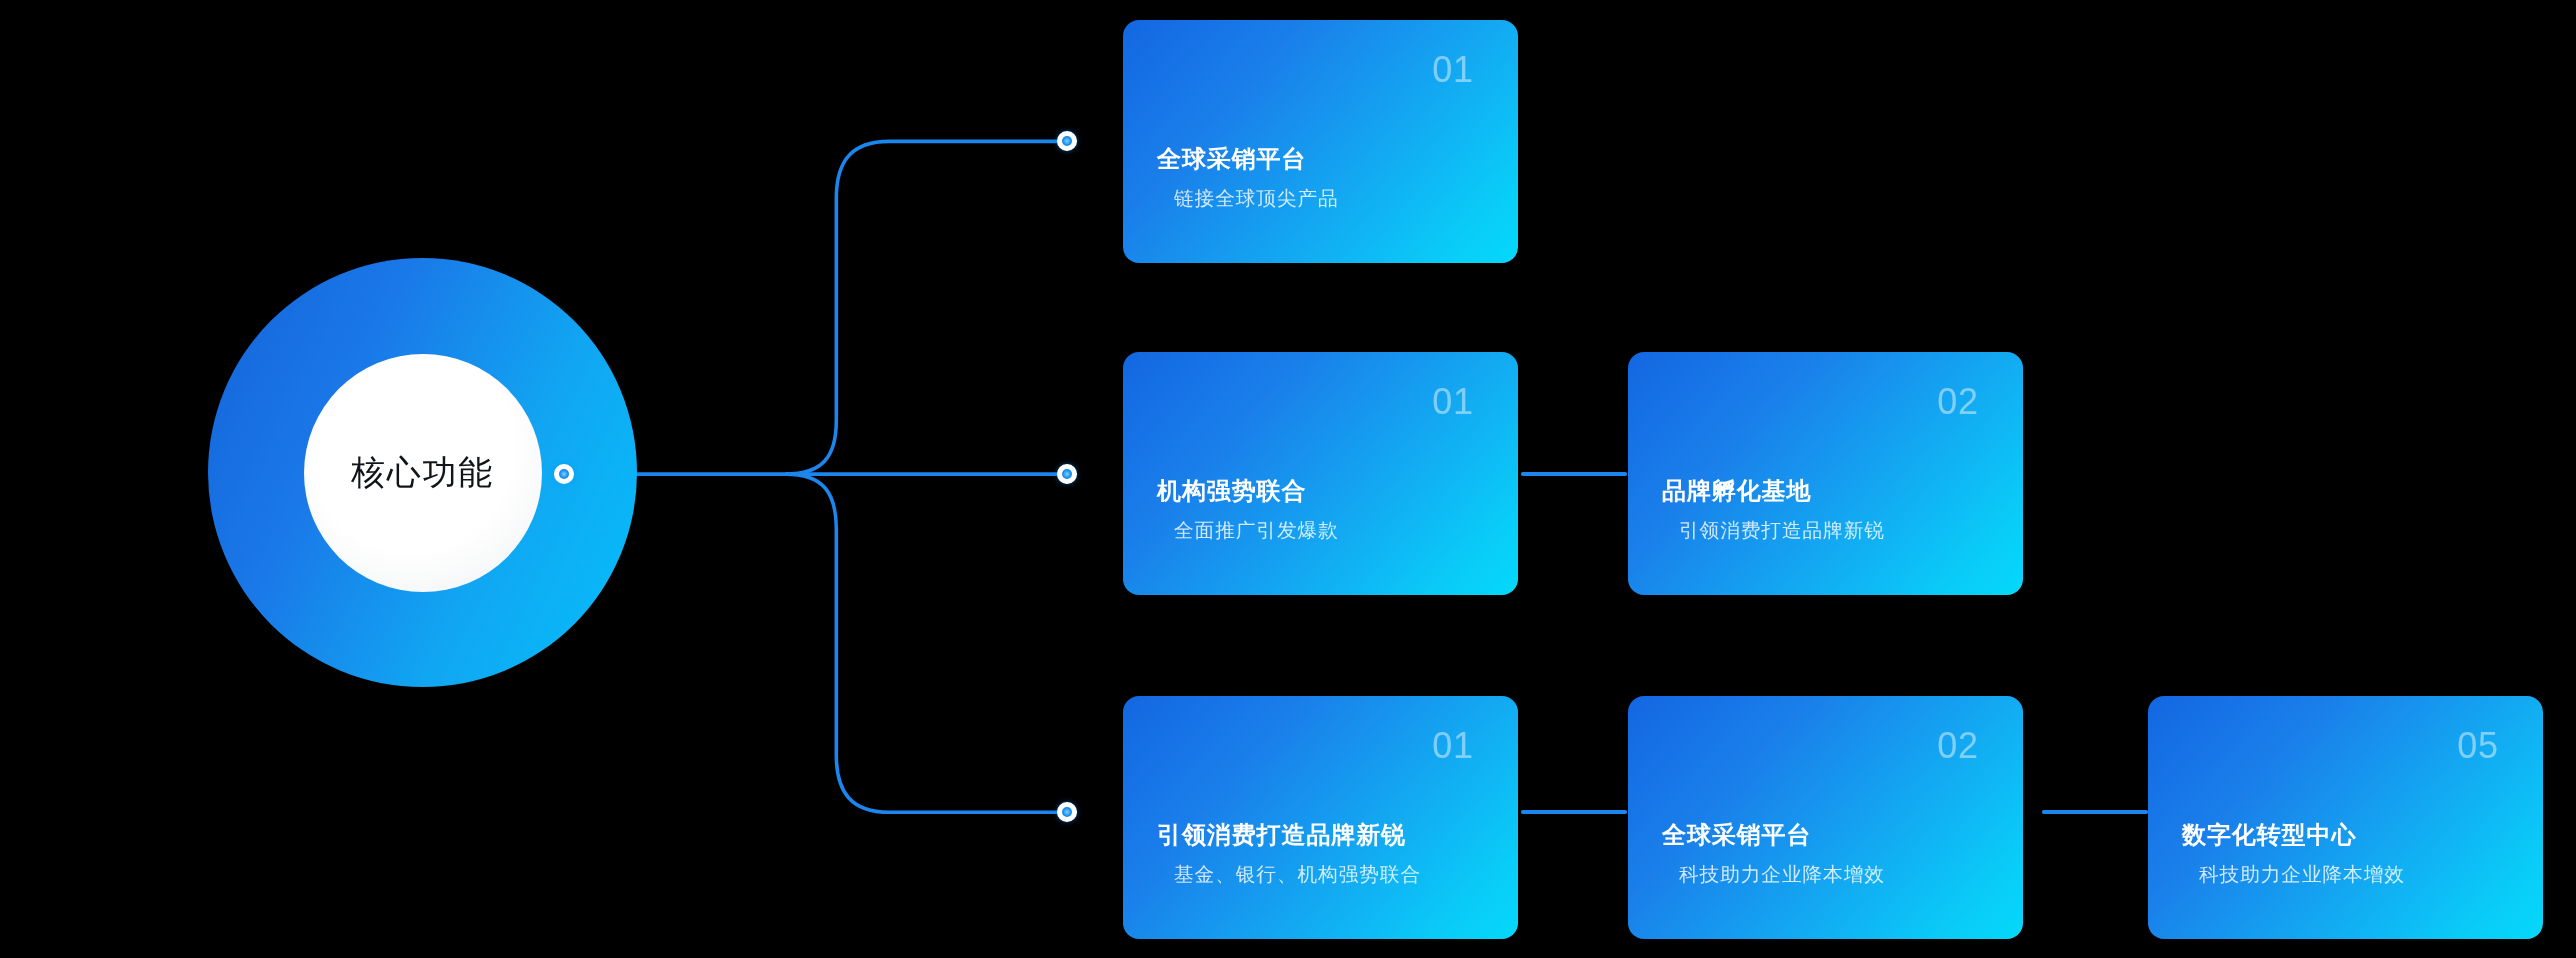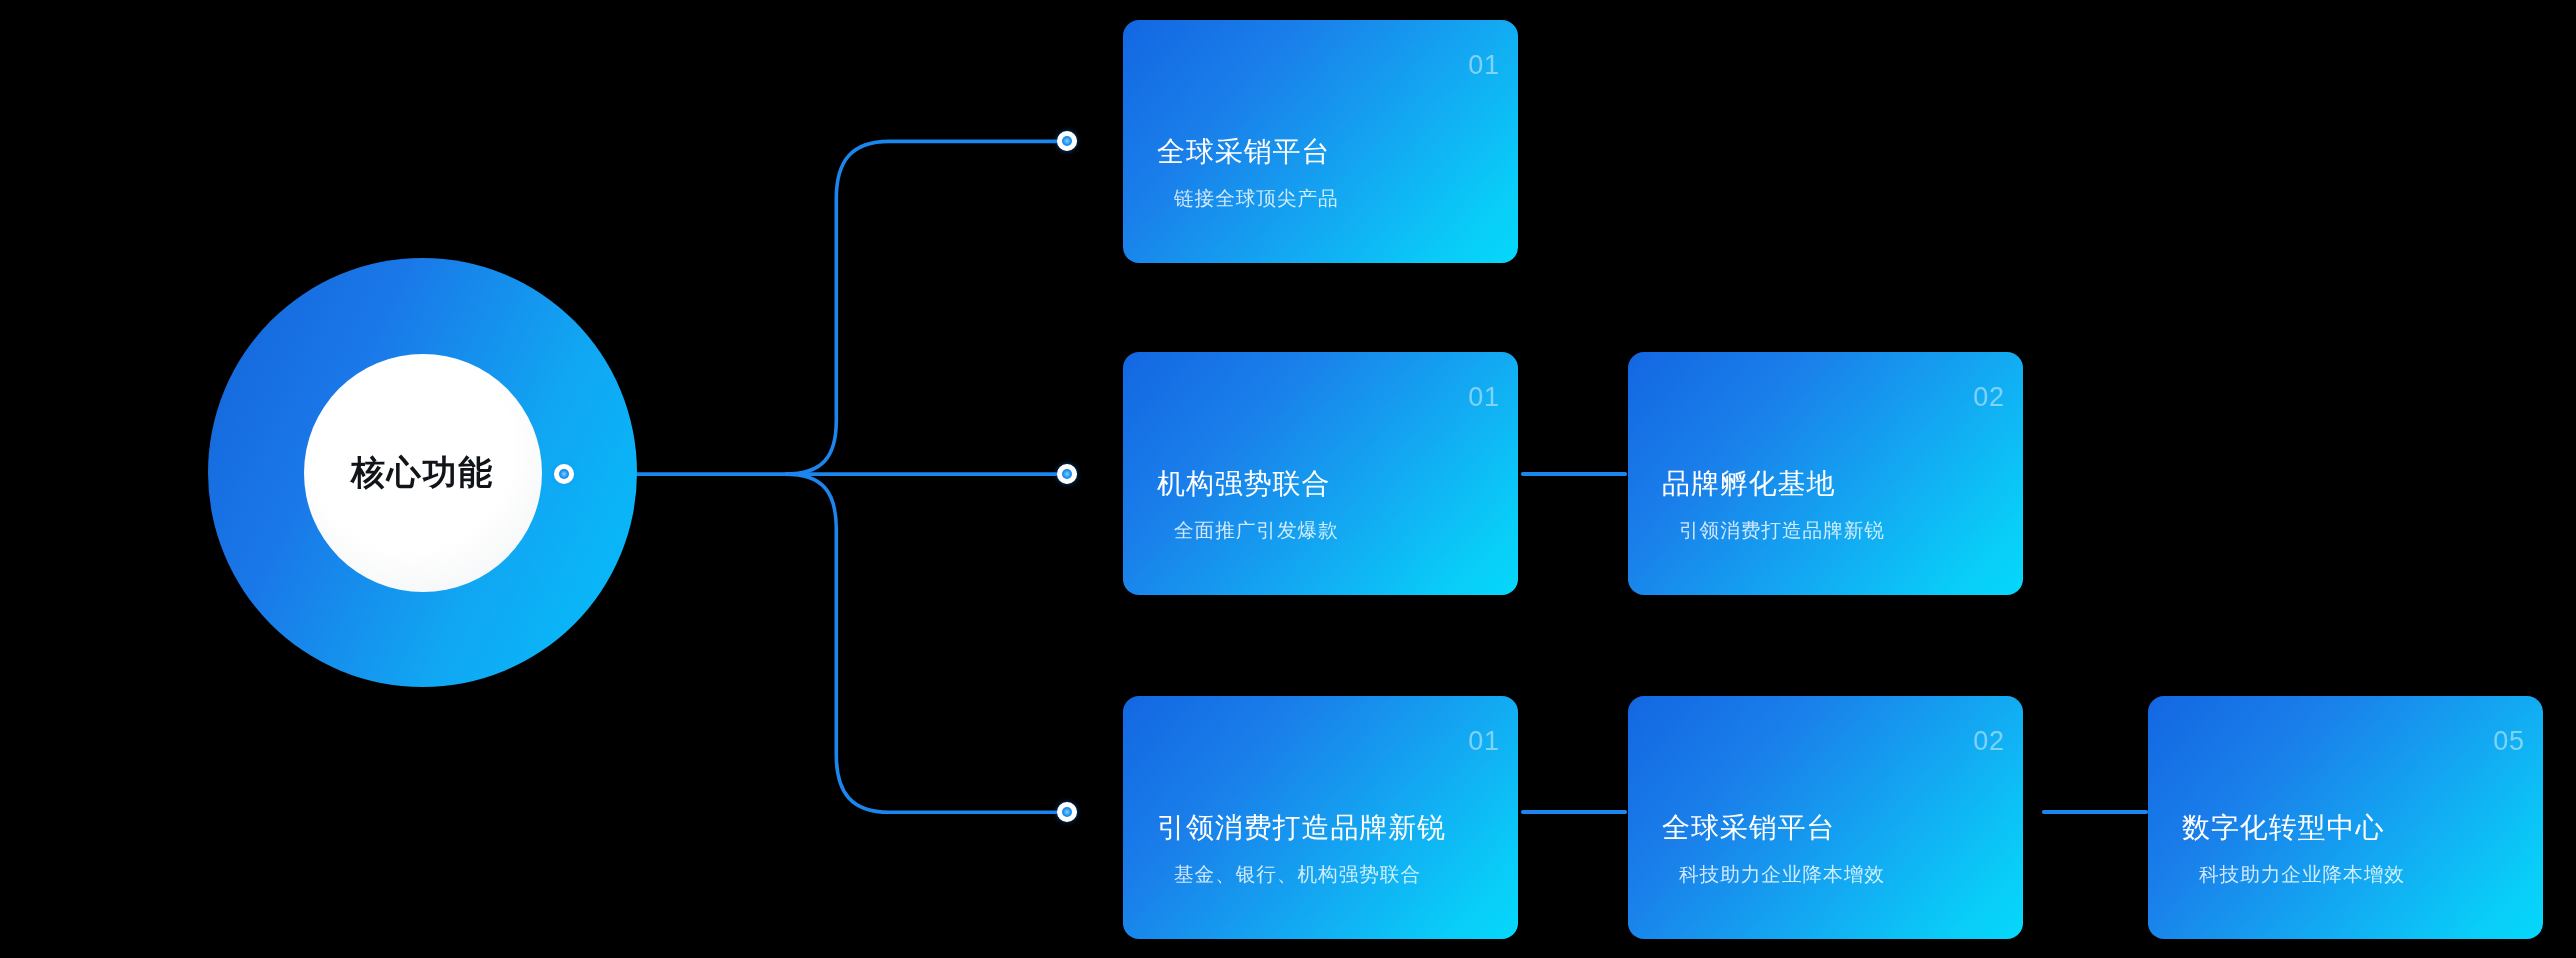--- a/index.html
+++ b/index.html
@@ -43,21 +43,21 @@
     background: radial-gradient(circle at 45% 40%, #ffffff 0%, #ffffff 52%, #f7f8f9 74%, #e9ebed 100%);
     display: flex;
     align-items: center;
     justify-content: center;
   }
   .hub-label {
     font-size: 34px;
     color: #111418;
     letter-spacing: 1.8px;
     white-space: nowrap;
-    font-weight: 700;
+    font-weight: 400;
   }
 
   
   #wires {
     position: absolute;
     left: 0; top: 0;
     width: 2576px;
     height: 959px;
     pointer-events: none;
   }
@@ -90,34 +90,34 @@
     width: 395px;
     height: 243px;
     border-radius: 16px;
     background: linear-gradient(132deg, #1367e2 0%, #1a7fea 30%, #13a9f2 62%, #09cdf8 88%, #05d8fb 100%);
     box-sizing: border-box;
     padding: 0 34px;
     overflow: hidden;
   }
   .card-num {
     position: absolute;
-    right: 18px;
+    right: 44px;
     top: 32px;
-    font-size: 27px;
+    font-size: 36px;
     line-height: 1;
     font-weight: 400;
     color: rgba(255,255,255,0.46);
     letter-spacing: 0.9px;
   }
   .card-title {
     position: absolute;
     left: 34px;
-    top: 113px;
-    font-size: 28px;
-    font-weight: normal;
+    top: 123px;
+    font-size: 24px;
+    font-weight: bold;
     color: #ffffff;
     letter-spacing: 0.9px;
     white-space: nowrap;
   }
   .card-sub {
     position: absolute;
     left: 51px;
     top: 165px;
     font-size: 19.7px;
     font-weight: 400;

